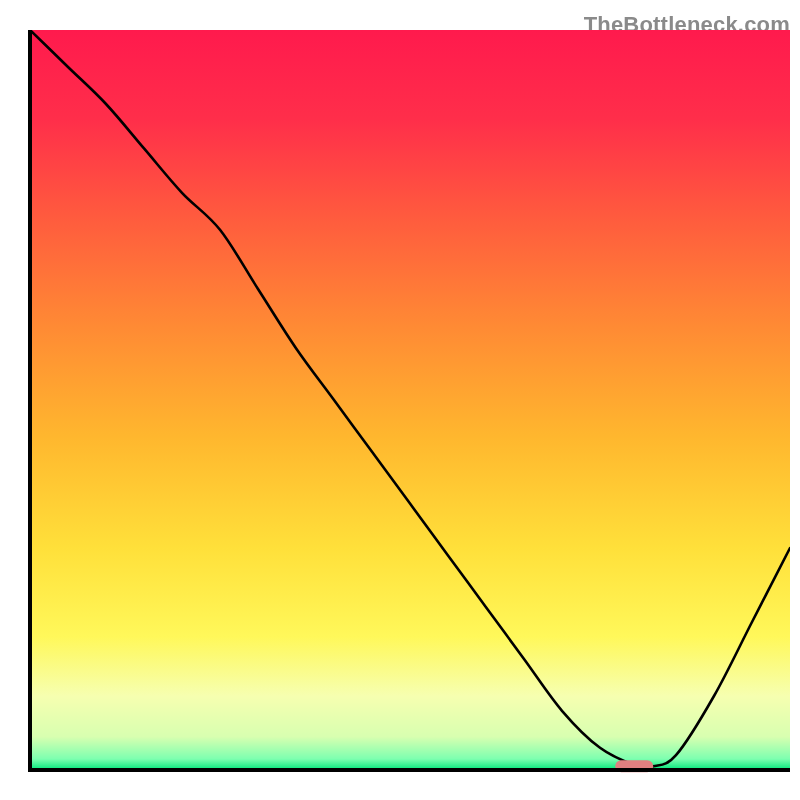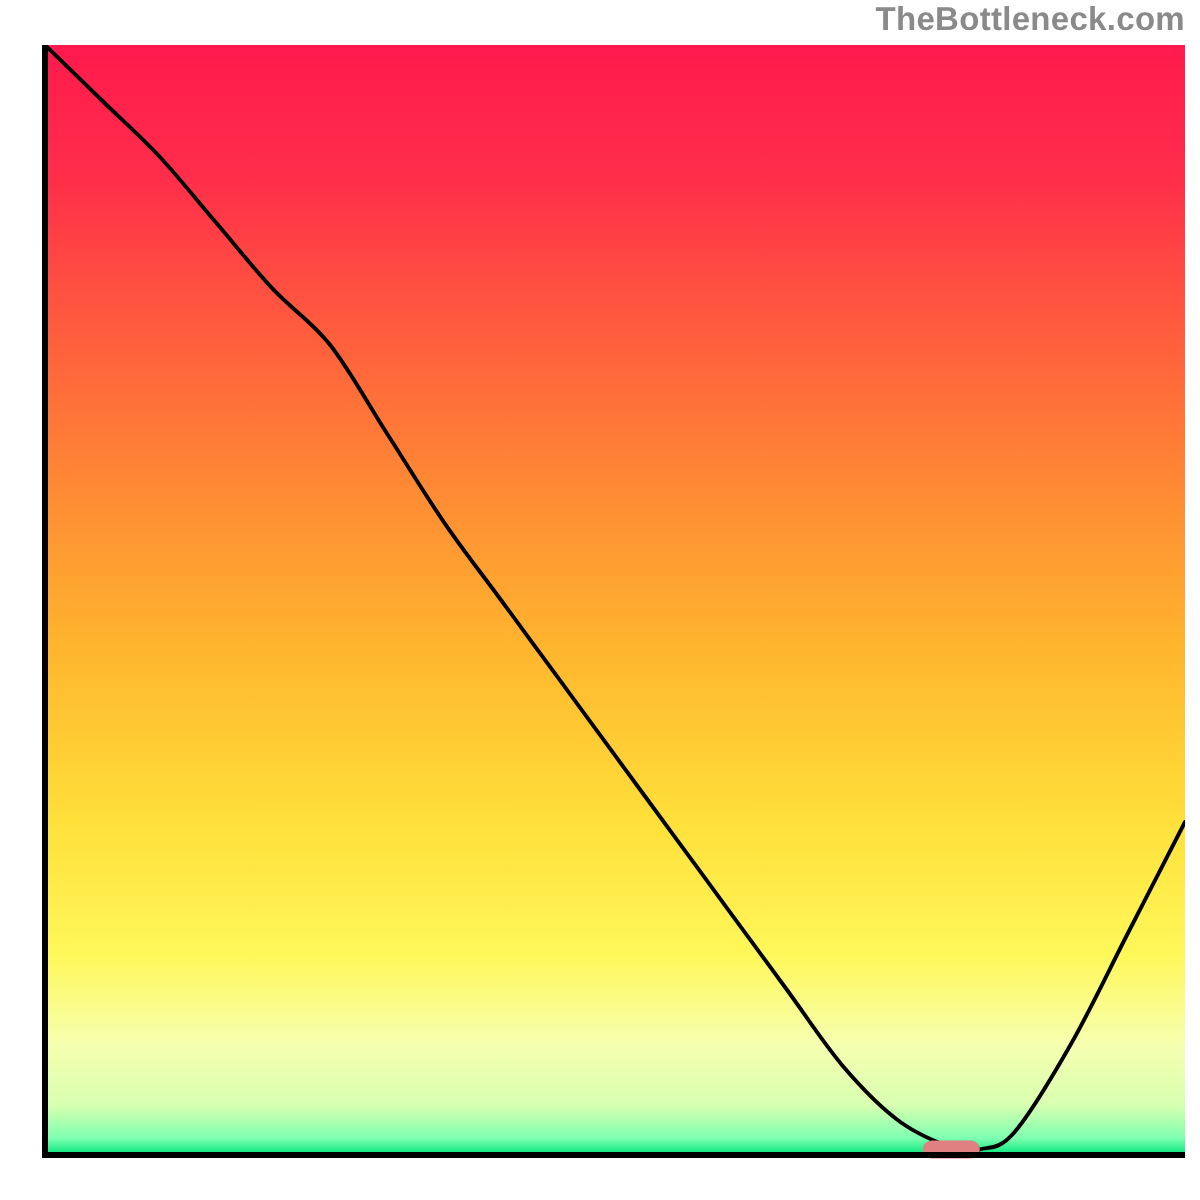--- a/index.html
+++ b/index.html
@@ -10,21 +10,21 @@
     background: #ffffff;
     font-family: Arial, Helvetica, sans-serif;
   }
   .stage {
     position: relative;
     width: 800px;
     height: 800px;
   }
   .watermark {
     position: absolute;
-    top: 0;
+    top: 12px;
     right: 10px;
     font-size: 22px;
     font-weight: 600;
     color: #8a8a8a;
     letter-spacing: 0.2px;
     user-select: none;
   }
   svg {
     position: absolute;
     left: 0;

